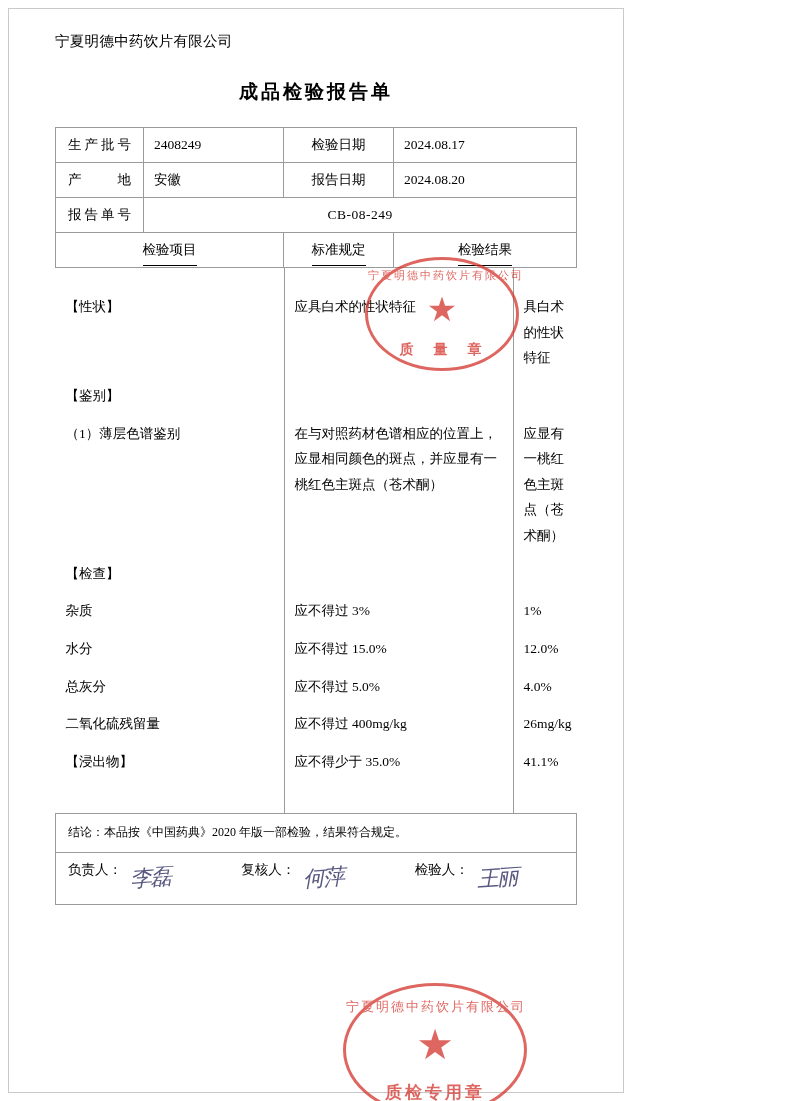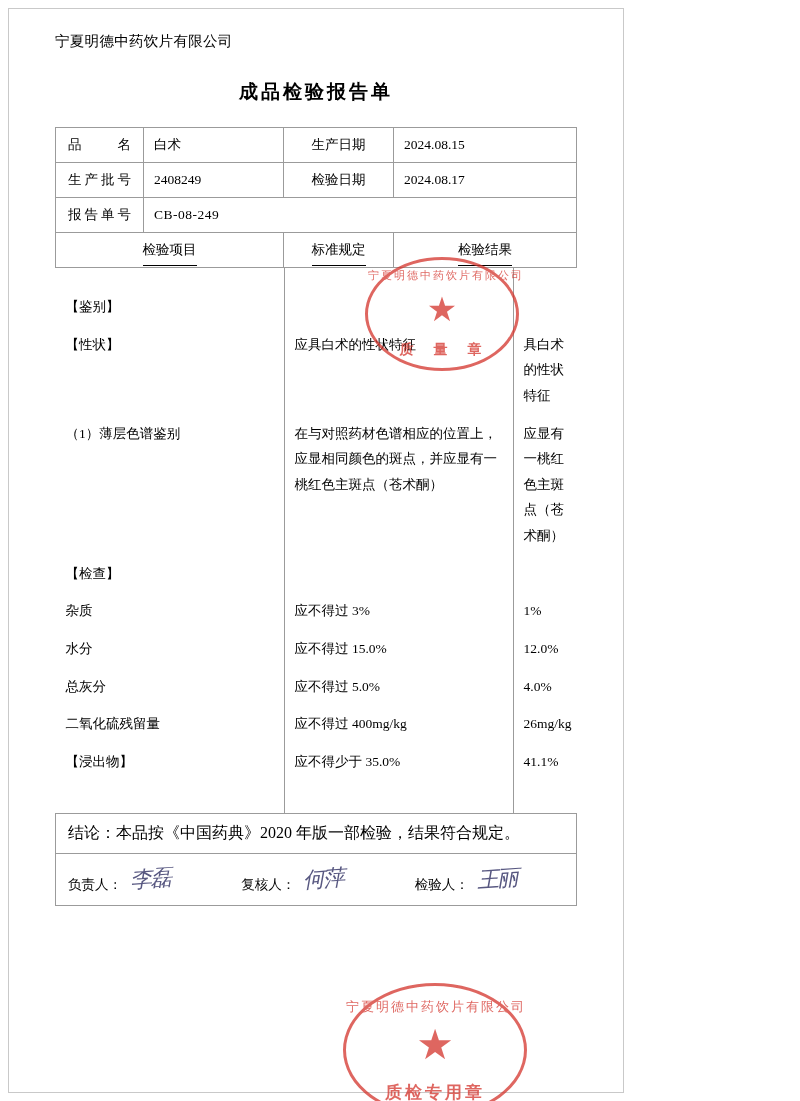--- a/index.html
+++ b/index.html
@@ -82,21 +82,21 @@
     text-align: left;
   }
   .reportno-label {
     text-align: justify;
     text-align-last: justify;
     white-space: nowrap;
     padding-left: 12px !important;
     padding-right: 12px !important;
   }
   .reportno-val {
-    text-align: left;
+    text-align: center;
     letter-spacing: 0.5px;
   }
   .colhead {
     text-align: center;
     height: 40px;
     font-size: 13.5px;
   }
   .colhead span {
     border-bottom: 1px solid #000;
     padding-bottom: 8px;
@@ -121,39 +121,39 @@
   table.items td.c2 { width: 228px; border-left: 1px solid #9b9b9b; border-right: 1px solid #9b9b9b; }
   table.items td.c3 { }
   .spacer-row td { height: 16px; padding: 0 !important; }
   .body-block {
     position: relative;
   }
   .filler {
     height: 270px;
   }
   .conclusion td {
-    font-size: 16px;
+    font-size: 12px;
     padding: 9px 12px !important;
   }
   .sign-row {
     display: flex;
     margin-top: 0;
     border: 1px solid #9b9b9b;
     border-top: none;
     font-size: 13.5px;
     height: 52px;
     align-items: flex-start;
     box-sizing: border-box;
   }
   .sign-cell {
     flex: 1;
     padding: 8px 12px;
     position: relative;
     display: flex;
-    align-items: flex-end;
+    align-items: flex-start;
   }
   .sign-label { white-space: nowrap; }
   .sig {
     font-family: "Liberation Serif", "DejaVu Serif", serif;
     color: #3a3a6b;
     font-style: italic;
     font-size: 22px;
     margin-left: 8px;
     margin-top: 2px;
     transform: rotate(-4deg);
@@ -243,30 +243,30 @@
 
     <table class="main">
       <colgroup>
         <col style="width:88px">
         <col style="width:140px">
         <col style="width:110px">
         <col>
       </colgroup>
       <tbody>
         <tr>
-          <td class="lbl">品　　名</td>
-          <td class="val">白术</td>
-          <td class="lbl-c">生产日期</td>
-          <td class="val">2024.08.15</td>
-        </tr>
-        <tr>
           <td class="lbl">生产批号</td>
           <td class="val">2408249</td>
           <td class="lbl-c">检验日期</td>
           <td class="val">2024.08.17</td>
+        </tr>
+        <tr>
+          <td class="lbl">产　　地</td>
+          <td class="val">安徽</td>
+          <td class="lbl-c">报告日期</td>
+          <td class="val">2024.08.20</td>
         </tr>
         <tr>
           <td class="reportno-label">报告单号</td>
           <td class="reportno-val" colspan="3">CB-08-249</td>
         </tr>
         <tr>
           <td class="colhead" colspan="2"><span>检验项目</span></td>
           <td class="colhead"><span>标准规定</span></td>
           <td class="colhead"><span>检验结果</span></td>
         </tr>
@@ -274,28 +274,28 @@
           <td class="inner-cell" colspan="4">
             <table class="items">
               <tbody>
                 <tr class="spacer-row">
                     <td class="c1"></td>
                     <td class="c2"></td>
                     <td class="c3"></td>
                   </tr>
 
                 <tr>
+                  <td class="c1">【性状】</td>
+                  <td class="c2">应具白术的性状特征</td>
+                  <td class="c3">具白术的性状特征</td>
+                </tr>
+                <tr>
                   <td class="c1">【鉴别】</td>
                   <td class="c2"></td>
                   <td class="c3"></td>
-                </tr>
-                <tr>
-                  <td class="c1">【性状】</td>
-                  <td class="c2">应具白术的性状特征</td>
-                  <td class="c3">具白术的性状特征</td>
                 </tr>
                 <tr>
                   <td class="c1">（1）薄层色谱鉴别</td>
                   <td class="c2">在与对照药材色谱相应的位置上，应显相同颜色的斑点，并应显有一桃红色主斑点（苍术酮）</td>
                   <td class="c3">应显有一桃红色主斑点（苍术酮）</td>
                 </tr>
                 <tr>
                   <td class="c1">【检查】</td>
                   <td class="c2"></td>
                   <td class="c3"></td>

